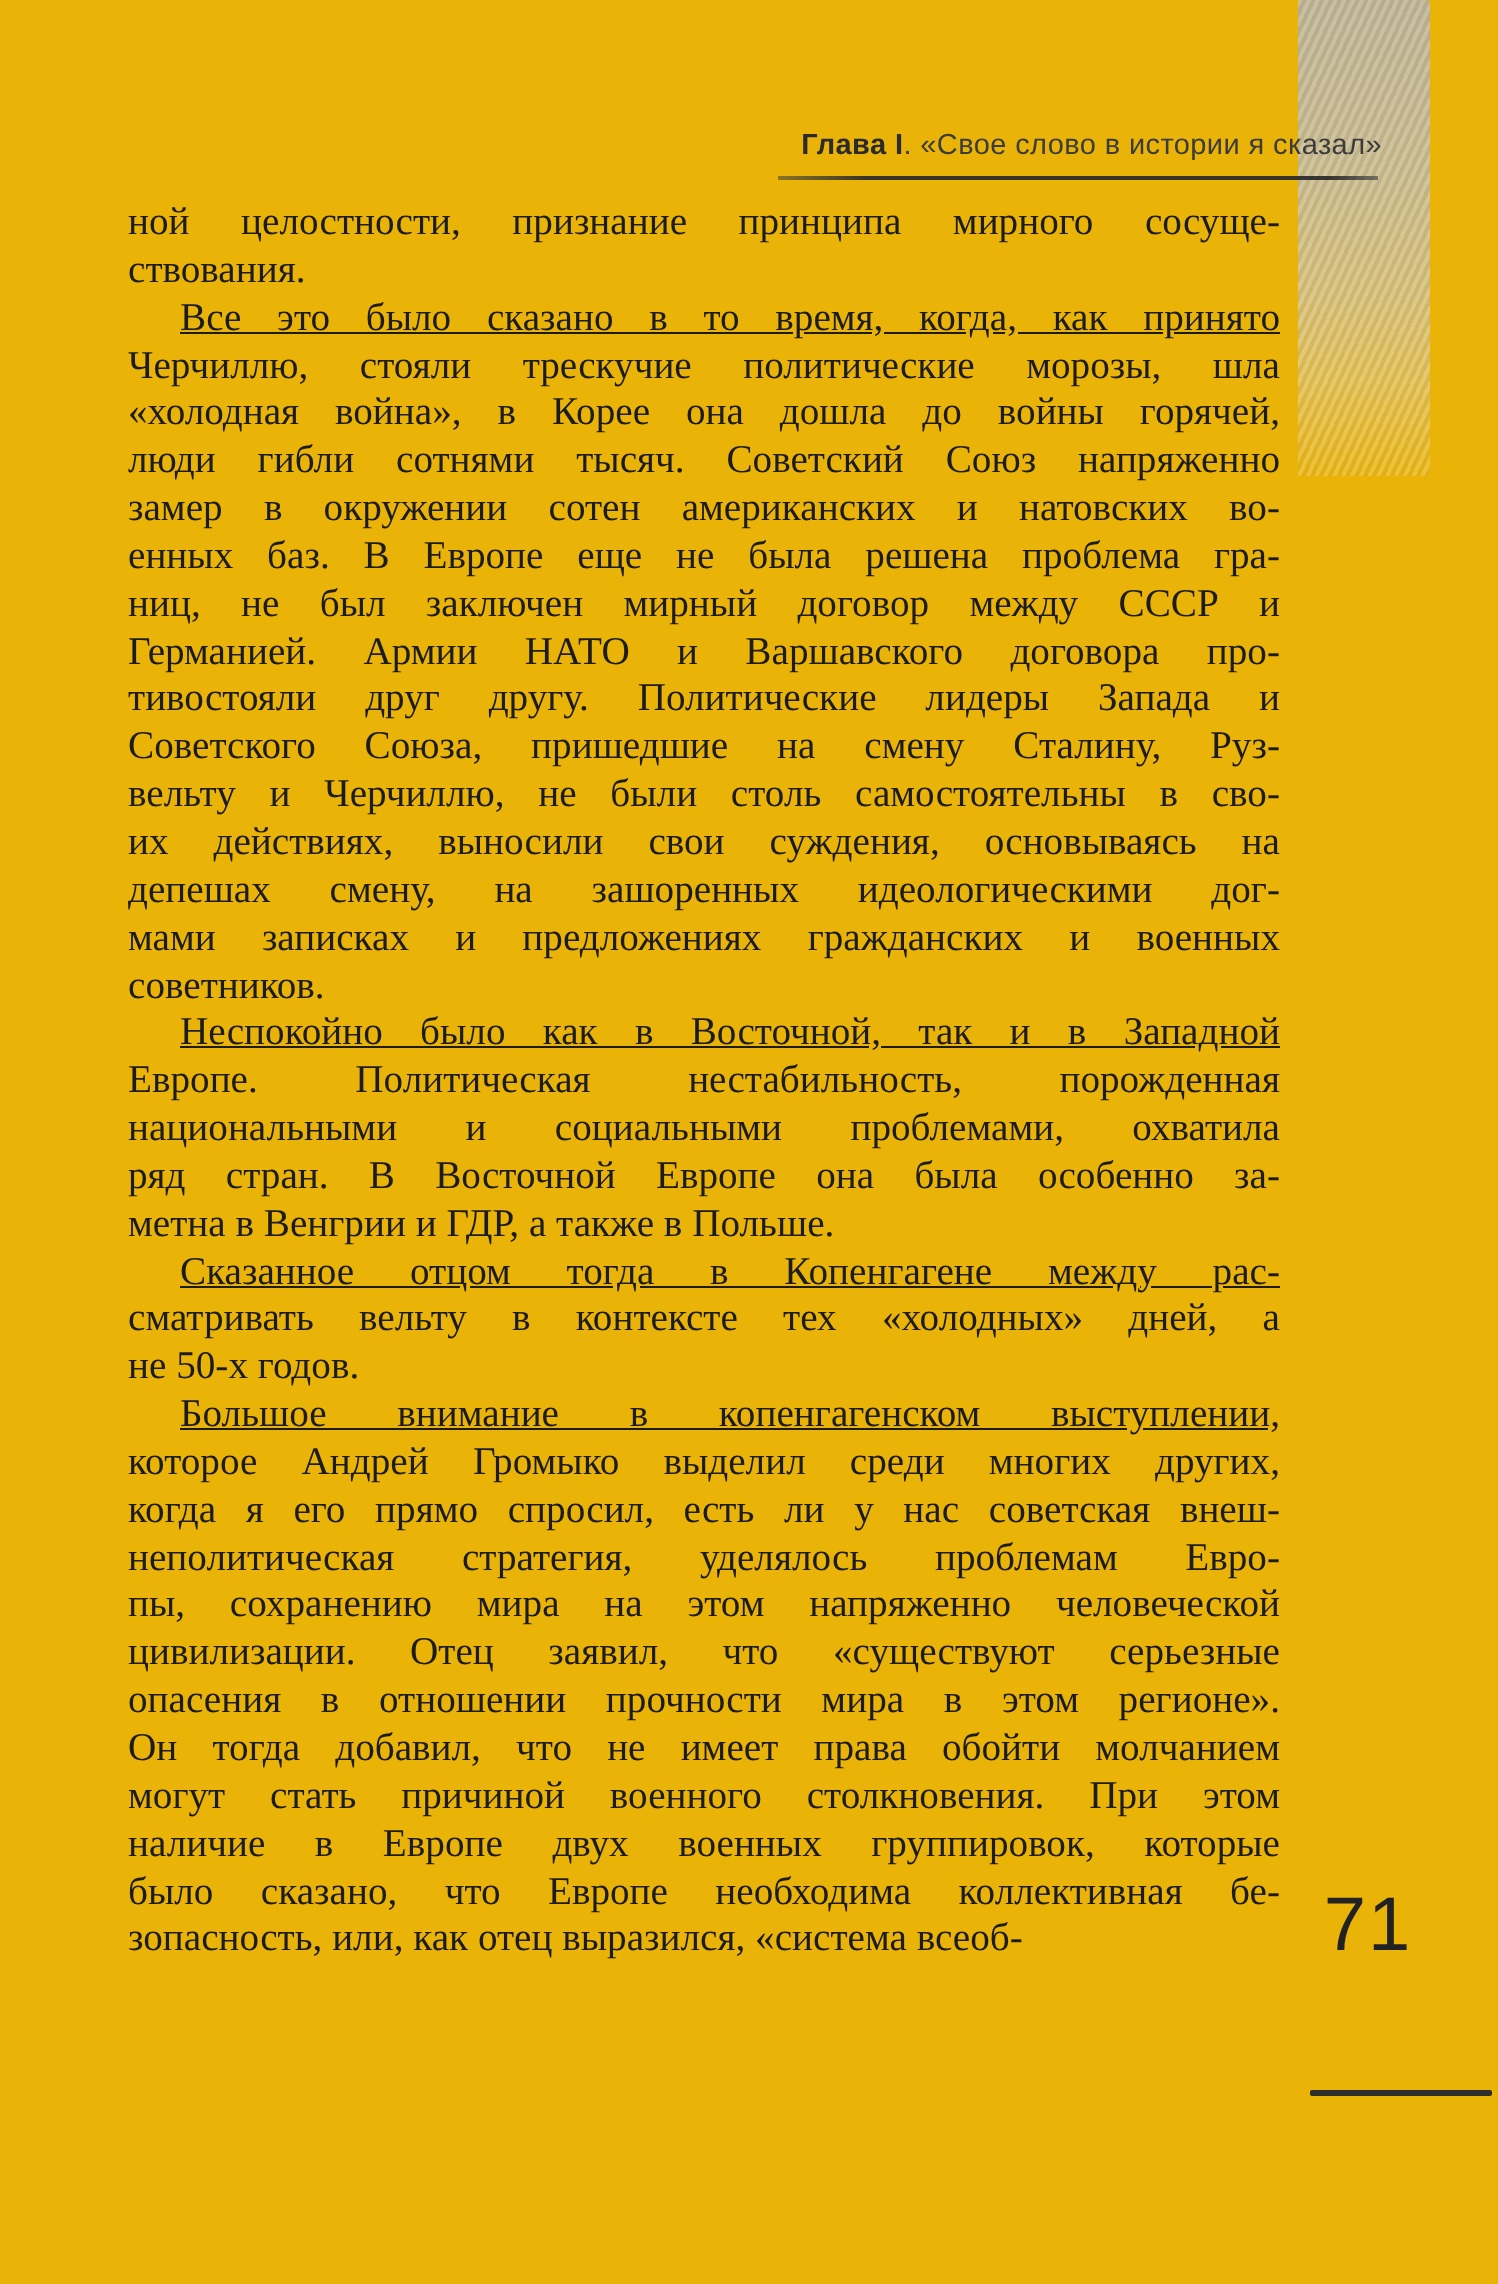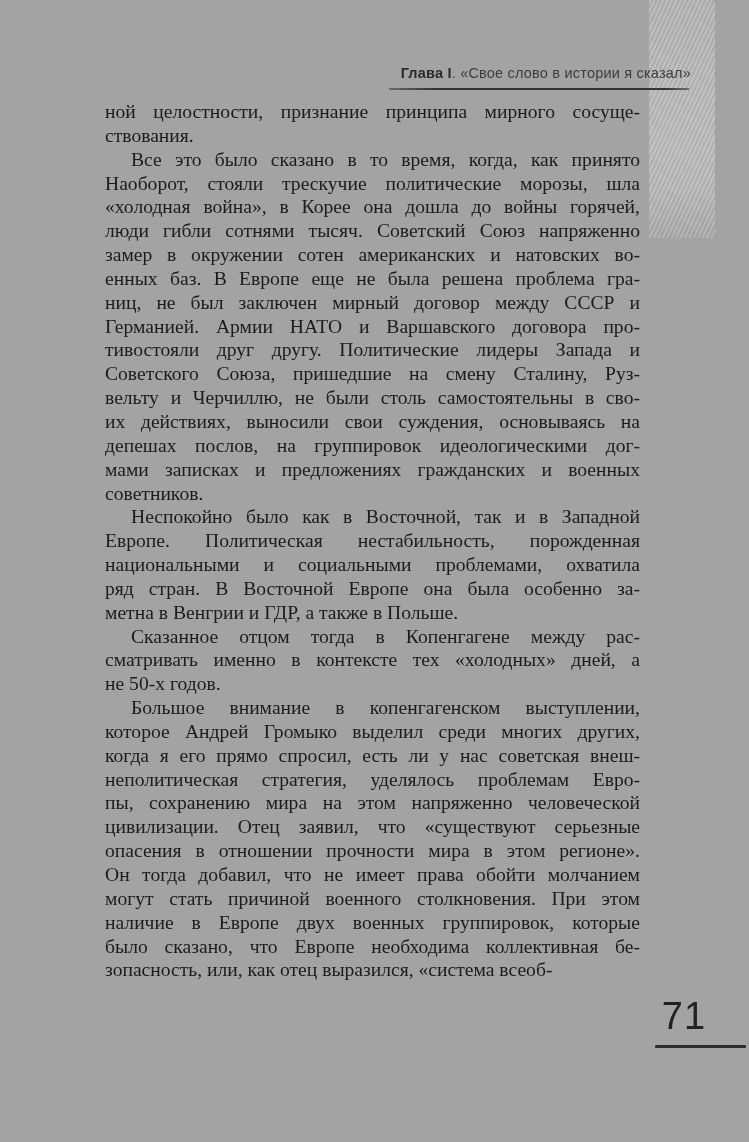--- a/index.html
+++ b/index.html
@@ -4,21 +4,21 @@
 <style>
   html, body {
     margin: 0;
     padding: 0;
     background: #fdfdfc;
   }
   .page {
     position: relative;
     width: 749px;
     height: 1142px;
-    background: #a3a3a3;
+    background: #eab308;
     overflow: hidden;
     font-family: "Liberation Serif", "DejaVu Serif", serif;
     color: #1e1e1e;
   }
   
   .scan-shadow {
     position: absolute;
     left: 649px;
     top: 0;
     width: 66px;
@@ -69,29 +69,28 @@
     top: 100px;
     width: 576px;
     font-size: 19.6px;
     line-height: 23.85px;
     color: #1c1c1c;
   }
   .text-block .line {
     text-align: justify;
     text-align-last: justify;
     white-space: normal;
-    margin-left: 41px;
   }
   .text-block .line.para-end { text-align-last: left; }
-  .text-block .line.indent { text-indent: 26px; }
+  .text-block .line.indent { text-indent: 26px; text-decoration: underline; }
   
   .folio {
     position: absolute;
     left: 645px;
-    top: 997px;
+    top: 944px;
     width: 78px;
     text-align: center;
     font-family: "Liberation Sans", "DejaVu Sans", sans-serif;
     font-size: 38px;
     font-weight: 400;
     line-height: 1;
     color: #222;
     letter-spacing: 1px;
   }
   .folio-rule {
@@ -114,41 +113,41 @@
   <div class="running-head">
     <span class="chapter-label">Глава I</span><span>. «Свое слово в истории я сказал»</span>
   </div>
 
   <div class="head-rule"></div>
 
   <div class="text-block">
       <div class="line">ной целостности, признание принципа мирного сосуще-</div>
       <div class="line para-end">ствования.</div>
       <div class="line indent">Все это было сказано в то время, когда, как принято</div>
-      <div class="line">Наоборот, стояли трескучие политические морозы, шла</div>
+      <div class="line">Черчиллю, стояли трескучие политические морозы, шла</div>
       <div class="line">«холодная война», в Корее она дошла до войны горячей,</div>
       <div class="line">люди гибли сотнями тысяч. Советский Союз напряженно</div>
       <div class="line">замер в окружении сотен американских и натовских во-</div>
       <div class="line">енных баз. В Европе еще не была решена проблема гра-</div>
       <div class="line">ниц, не был заключен мирный договор между СССР и</div>
       <div class="line">Германией. Армии НАТО и Варшавского договора про-</div>
       <div class="line">тивостояли друг другу. Политические лидеры Запада и</div>
       <div class="line">Советского Союза, пришедшие на смену Сталину, Руз-</div>
       <div class="line">вельту и Черчиллю, не были столь самостоятельны в сво-</div>
       <div class="line">их действиях, выносили свои суждения, основываясь на</div>
-      <div class="line">депешах послов, на группировок идеологическими дог-</div>
+      <div class="line">депешах смену, на зашоренных идеологическими дог-</div>
       <div class="line">мами записках и предложениях гражданских и военных</div>
       <div class="line para-end">советников.</div>
       <div class="line indent">Неспокойно было как в Восточной, так и в Западной</div>
       <div class="line">Европе. Политическая нестабильность, порожденная</div>
       <div class="line">национальными и социальными проблемами, охватила</div>
       <div class="line">ряд стран. В Восточной Европе она была особенно за-</div>
       <div class="line para-end">метна в Венгрии и ГДР, а также в Польше.</div>
       <div class="line indent">Сказанное отцом тогда в Копенгагене между рас-</div>
-      <div class="line">сматривать именно в контексте тех «холодных» дней, а</div>
+      <div class="line">сматривать вельту в контексте тех «холодных» дней, а</div>
       <div class="line para-end">не 50-х годов.</div>
       <div class="line indent">Большое внимание в копенгагенском выступлении,</div>
       <div class="line">которое Андрей Громыко выделил среди многих других,</div>
       <div class="line">когда я его прямо спросил, есть ли у нас советская внеш-</div>
       <div class="line">неполитическая стратегия, уделялось проблемам Евро-</div>
       <div class="line">пы, сохранению мира на этом напряженно человеческой</div>
       <div class="line">цивилизации. Отец заявил, что «существуют серьезные</div>
       <div class="line">опасения в отношении прочности мира в этом регионе».</div>
       <div class="line">Он тогда добавил, что не имеет права обойти молчанием</div>
       <div class="line">могут стать причиной военного столкновения. При этом</div>

